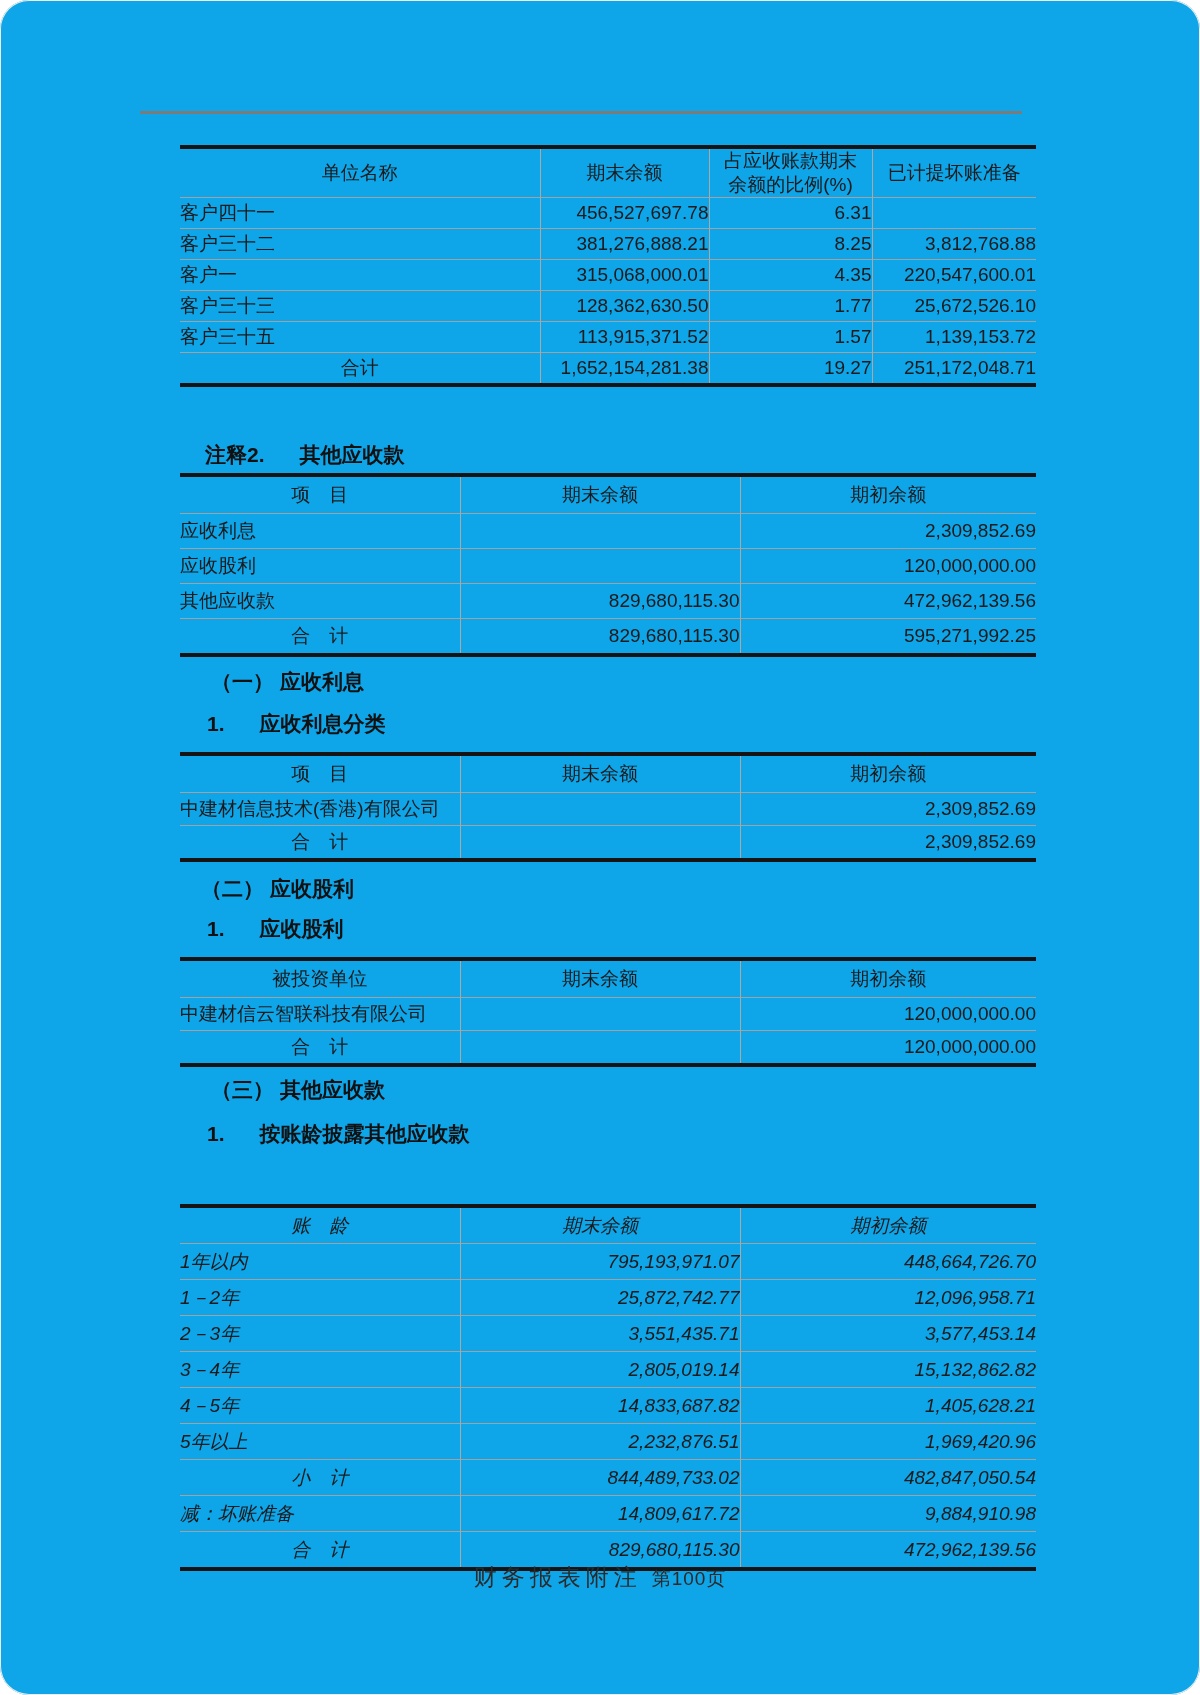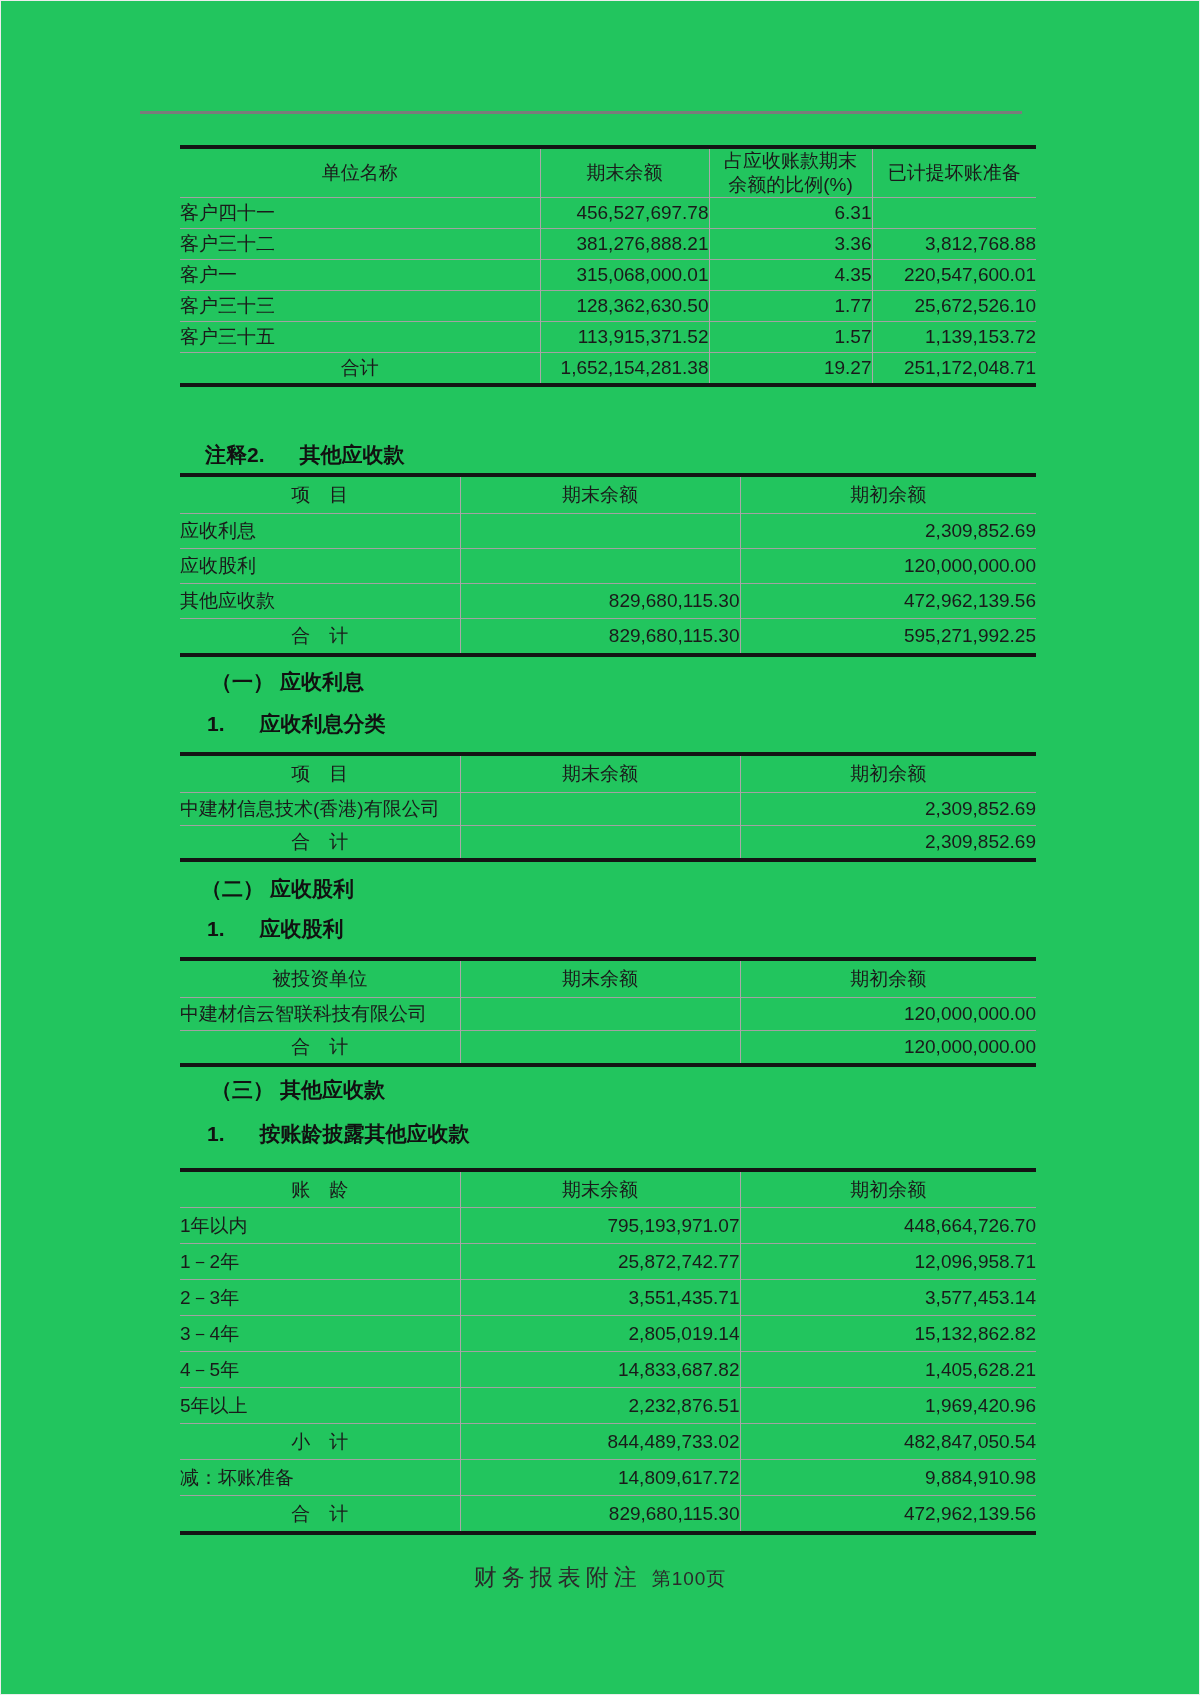--- a/index.html
+++ b/index.html
@@ -1,19 +1,20 @@
 <!DOCTYPE html>
 <html><head>
 <meta charset="utf-8">
 <style>
   html,body{margin:0;padding:0;background:#ffffff;}
   .page{
-    position:relative;width:1200px;height:1695px;background:#22c55e;
+    position:relative;width:1200px;height:1695px;background:#0ea5e9;
     font-family:"Liberation Sans",sans-serif;color:#1a1a1a;overflow:hidden;
     box-shadow:inset 0 0 0 1px #ededed;
+    border-radius:29px;
   }
   .top-rule{position:absolute;left:140px;top:111px;width:882px;height:3px;background:#7b7b7b;}
 
   table.fin{
     position:absolute;left:180px;border-collapse:collapse;table-layout:fixed;
     border-top:4px solid #141414;border-bottom:4px solid #141414;
     font-size:19px;color:#1a1a1a;
   }
   table.fin td{vertical-align:middle;white-space:nowrap;overflow:hidden;padding:0;}
   table.fin td+td{border-left:1px solid #a9a9a9;}
@@ -72,21 +73,21 @@
     </tr>
     <tr class="drow">
       <td class="lbl">客户四十一</td>
       <td class="num">456,527,697.78</td>
       <td class="num">6.31</td>
       <td class="num"></td>
     </tr>
     <tr class="drow">
       <td class="lbl">客户三十二</td>
       <td class="num">381,276,888.21</td>
-      <td class="num">3.36</td>
+      <td class="num">8.25</td>
       <td class="num">3,812,768.88</td>
     </tr>
     <tr class="drow">
       <td class="lbl">客户一</td>
       <td class="num">315,068,000.01</td>
       <td class="num">4.35</td>
       <td class="num">220,547,600.01</td>
     </tr>
     <tr class="drow">
       <td class="lbl">客户三十三</td>
@@ -212,21 +213,21 @@
   </tbody>
     </table>
 
   <div class="heading" style="left:211px;top:1076px;">
     <span class="paren-part">（三）</span><span>其他应收款</span>
   </div>
   <div class="heading" style="left:207px;top:1120px;">
     <span class="num-part">1.</span><span>按账龄披露其他应收款</span>
   </div>
 
-  <table class="fin t5" style="top:1168px;width:856px;">
+  <table class="fin t5" style="top:1204px;width:856px;font-style:italic;">
     <colgroup>
         <col style="width:280px">
         <col style="width:280px">
         <col style="width:296px">
       </colgroup>
     <tbody>
         <tr class="hrow">
       <td class="hd">账　龄</td>
       <td class="hd">期末余额</td>
       <td class="hd">期初余额</td>

